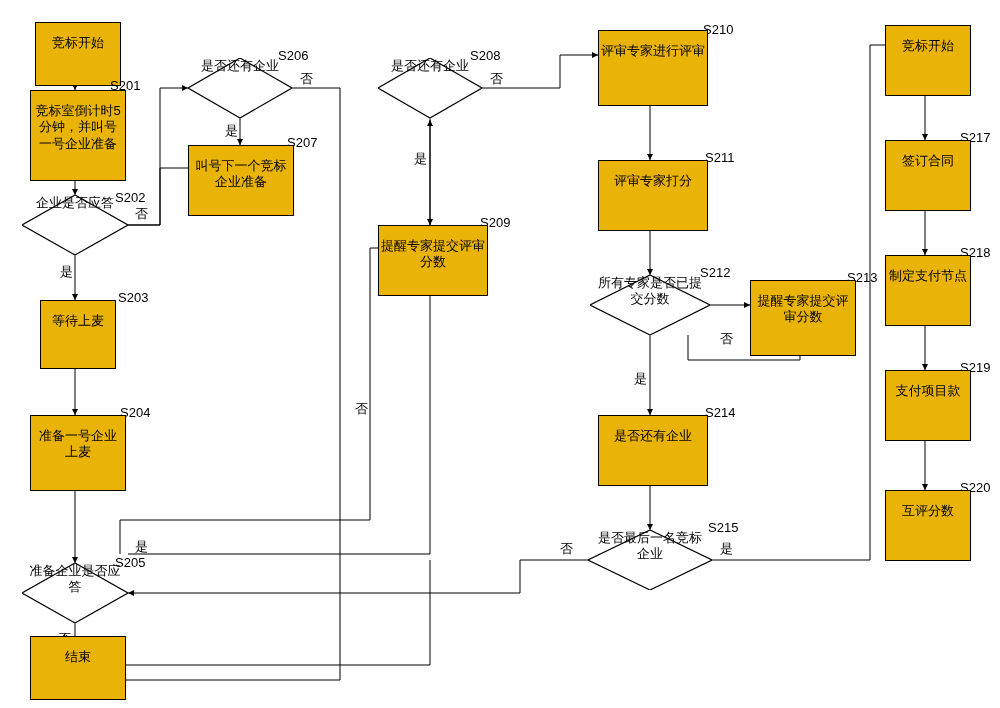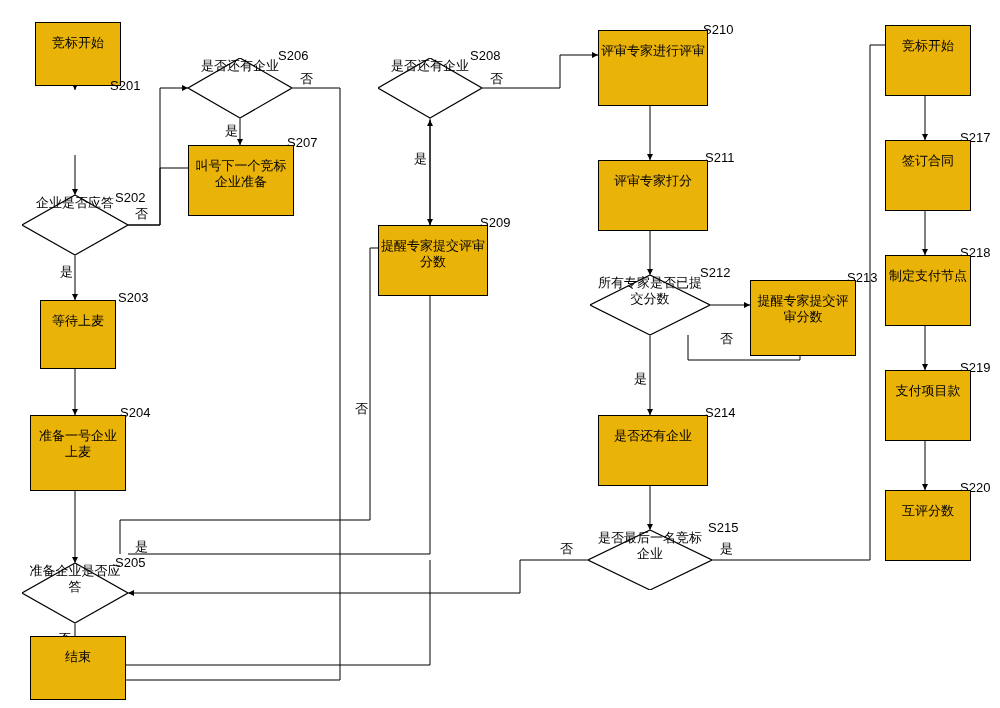--- a/index.html
+++ b/index.html
@@ -84,20 +84,23 @@
     <line x1="925" y1="415" x2="925" y2="490" marker-end="url(#ah)"></line>
 
     <polyline points="430,560 430,665 120,665" marker-end="url(#ah)"></polyline>
   </svg>
 
   <div class="box" style="left:35px;top:22px;width:80px;height:38px">
       <span class="txt">竞标开始</span>
     </div>
 
   <div class="lbl" style="left:110px;top:78px">S201</div>
+  <div class="box" style="left:30px;top:90px;width:90px;height:65px">
+      <span class="txt">竞标室倒计时5分钟，并叫号一号企业准备</span>
+    </div>
 
   <div class="lbl" style="left:115px;top:190px">S202</div>
   <div class="dia" style="left:22px;top:195px;width:106px;height:60px">
     <svg width="106" height="60">
         <polygon points="53,0 106,30 53,60 0,30" fill="#fff" stroke="#000" stroke-width="1.2"></polygon>
       </svg>
     <span class="txt">企业是否应答</span>
   </div>
   <span class="yn" style="left:60px;top:263px">是</span>
   <span class="yn" style="left:135px;top:205px">否</span>

